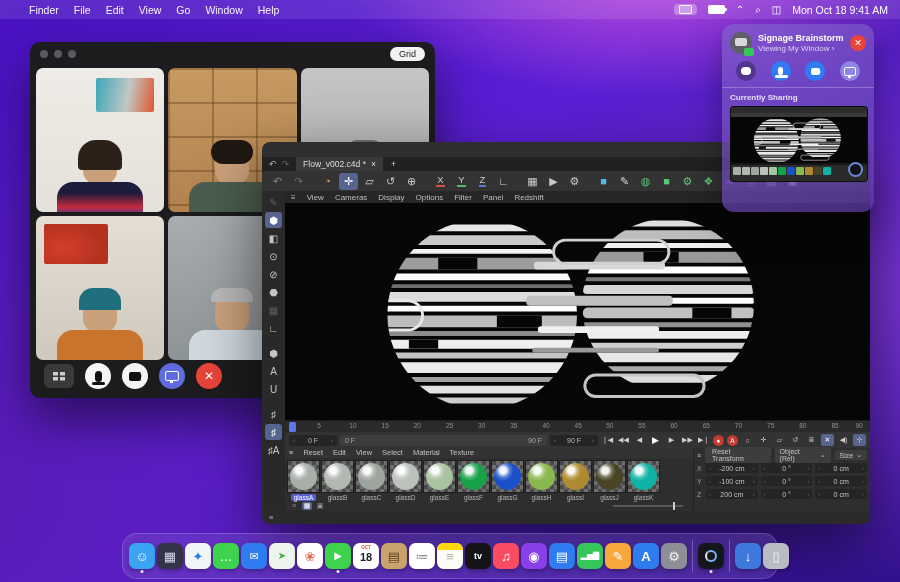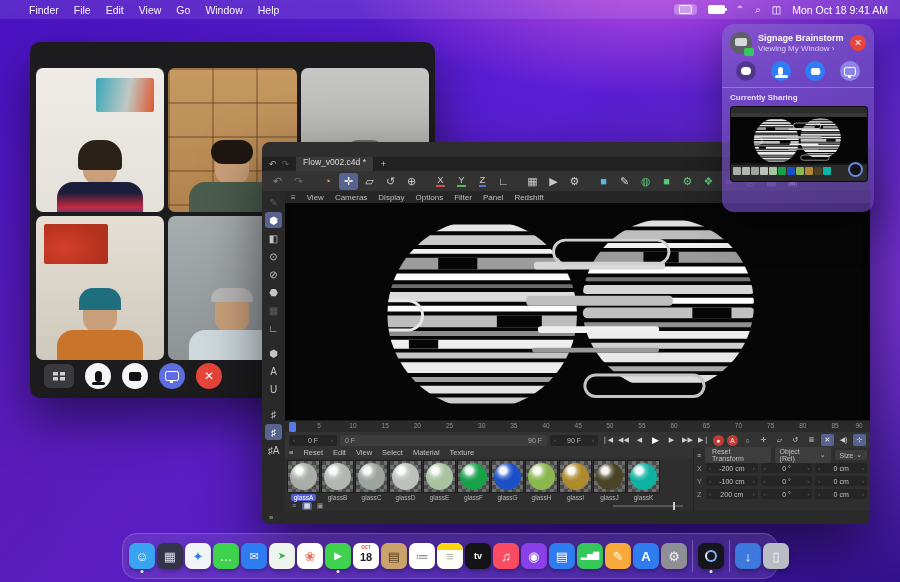--- a/index.html
+++ b/index.html
@@ -68,21 +68,21 @@
      linear-gradient(currentColor,currentColor) 0 5.5px/5px 3.5px no-repeat,
      linear-gradient(currentColor,currentColor) 7px 5.5px/5px 3.5px no-repeat;}
   
   .c4d{position:absolute;left:262px;top:142px;width:608px;height:382px;background:#2e2e2e;border-radius:8px;
     box-shadow:0 24px 60px rgba(0,0,0,.55);z-index:20;color:#c8c8c8;}
   .c4d-title{position:absolute;left:0;top:0;right:0;height:15px;background:#262626;border-radius:8px 8px 0 0;
     display:flex;align-items:center;justify-content:center;font-size:9px;color:#bdbdbd;}
   .share-pill{position:absolute;left:8px;top:2px;background:#5b72e0;border-radius:7px;padding:1px 7px;color:#fff;display:flex;align-items:center;}
   .c4d-tabs{position:absolute;left:0;top:15px;right:0;height:14px;background:#212121;display:flex;align-items:center;font-size:8.5px;color:#9a9a9a;}
   .undo-redo{display:flex;gap:5px;padding:0 7px;font-size:9px;color:#b5b5b5;}
-  .doc-tab{background:#3a3a3a;color:#ddd;height:14px;display:flex;align-items:center;gap:5px;padding:0 7px;font-size:8.5px;flex-direction:column;}
+  .doc-tab{background:#3a3a3a;color:#ddd;height:14px;display:flex;align-items:center;gap:5px;padding:0 7px;font-size:8.5px;}
   .tab-add{padding:0 8px;color:#cfcfcf;}
   .layout-tabs{display:flex;gap:0;margin-left:20px;flex:1;justify-content:space-around;padding-right:10px;}
   .ltab{padding:1px 4px;} .ltab.active{color:#eee;border-bottom:2px solid #6b8cff;}
   .c4d-toolbar{position:absolute;left:0;top:29px;right:0;height:20px;background:#333;display:flex;align-items:center;gap:2px;padding:0 6px;font-size:11px;}
   .tool{width:19px;height:17px;border-radius:3px;display:flex;align-items:center;justify-content:center;color:#c9c9c9;}
   .tool.active{background:#57648f;color:#fff;}
   .tool .ul{border-bottom:2px solid;padding:0 1px;line-height:1;font-size:9.5px;}
   .tb-sep{width:6px;}
   
   .palette{position:absolute;left:0;top:49px;width:23px;bottom:13px;background:#292929;display:flex;flex-direction:column;align-items:center;padding-top:3px;gap:2px;}
@@ -194,20 +194,26 @@
         </span>
       <span class="batt"></span>
       <span class="glyph-s">⌃</span>
       <span class="glyph-s">⌕</span>
       <span class="glyph-s">◫</span>
       <span class="mb-clock">Mon Oct 18  9:41 AM</span>
     </div>
   </div>
 
   <div class="ftwin">
+    <div class="ft-head">
+      <span class="tl"></span>
+      <span class="tl"></span>
+      <span class="tl"></span>
+      <span class="grid-btn">Grid</span>
+    </div>
     <div class="ft-grid">
       <div class="tile t1">
         <span class="art"></span>
         <span class="person p1">
             <span class="head"></span>
             <span class="hair"></span>
             <span class="torso"></span>
           </span>
       </div>
       <div class="tile t2">

